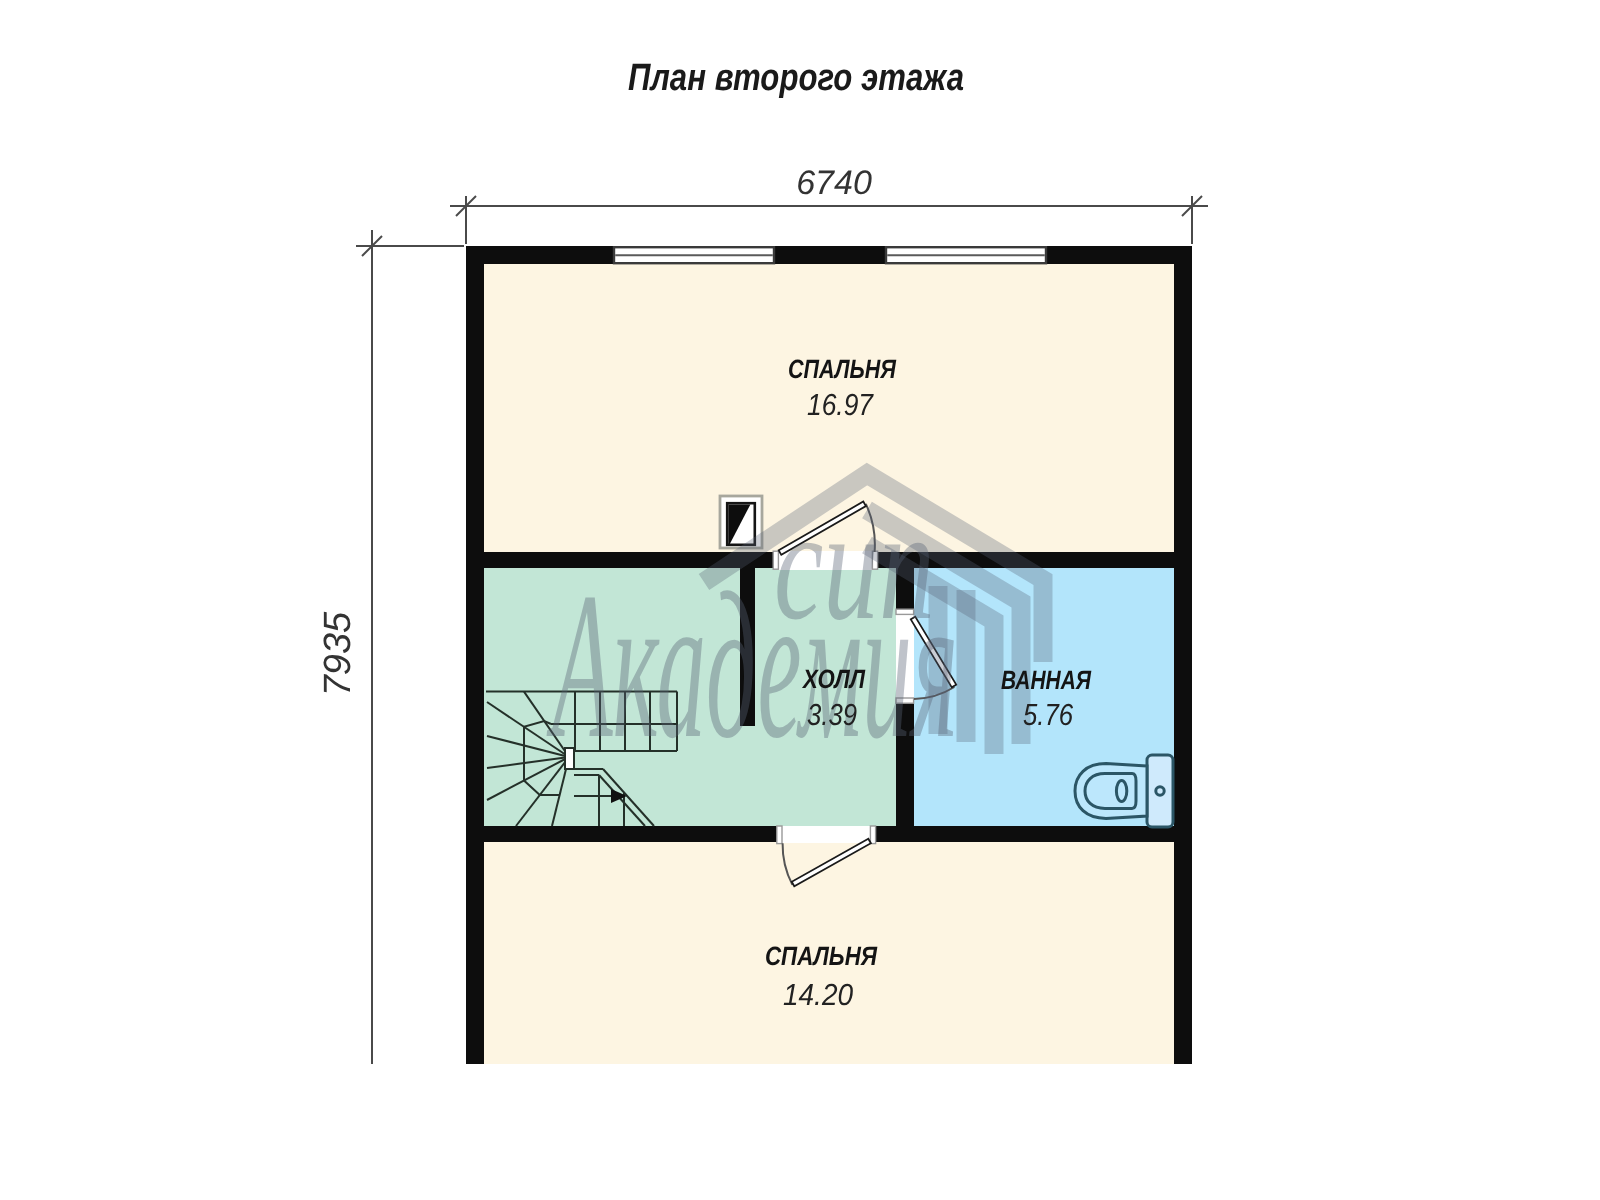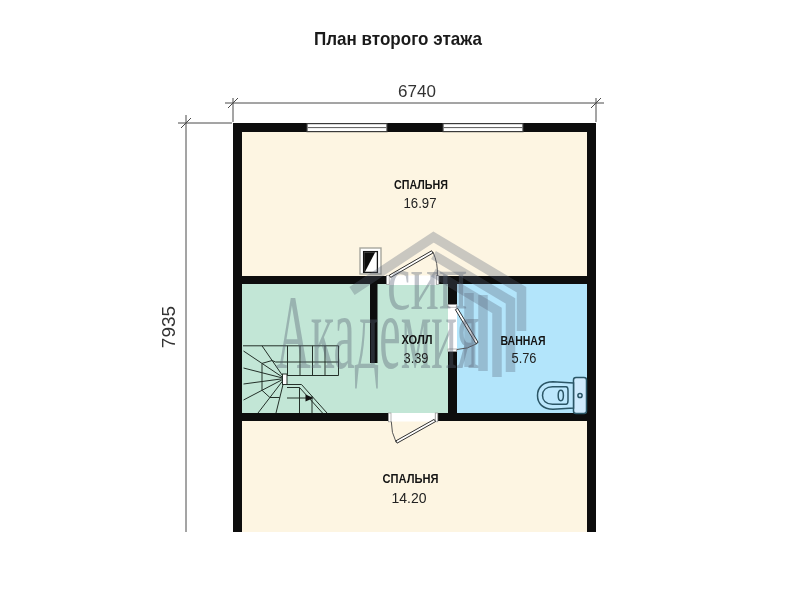--- a/index.html
+++ b/index.html
@@ -1,17 +1,17 @@
 <!DOCTYPE html>
 <html><head>
 <meta charset="utf-8">
 <style>
 html,body{margin:0;padding:0;background:#ffffff;}
 #page{position:relative;width:800px;height:532px;background:#ffffff;overflow:hidden;
-font-family:"Liberation Sans", sans-serif;}
+font-family:"Liberation Sans", sans-serif;font-style:italic;}
 svg{position:absolute;left:0;top:0;}
 </style>
 </head>
 <body>
 <div id="page">
 <svg width="800" height="600" viewBox="0 0 800 600">
 
   <text x="398" y="45" font-family="Liberation Sans, sans-serif" font-size="19" font-weight="bold" fill="#1a1a1a" text-anchor="middle" textLength="168" lengthAdjust="spacingAndGlyphs">План второго этажа</text>
 
   <g stroke="#4a4a4a" stroke-width="1" fill="none">

